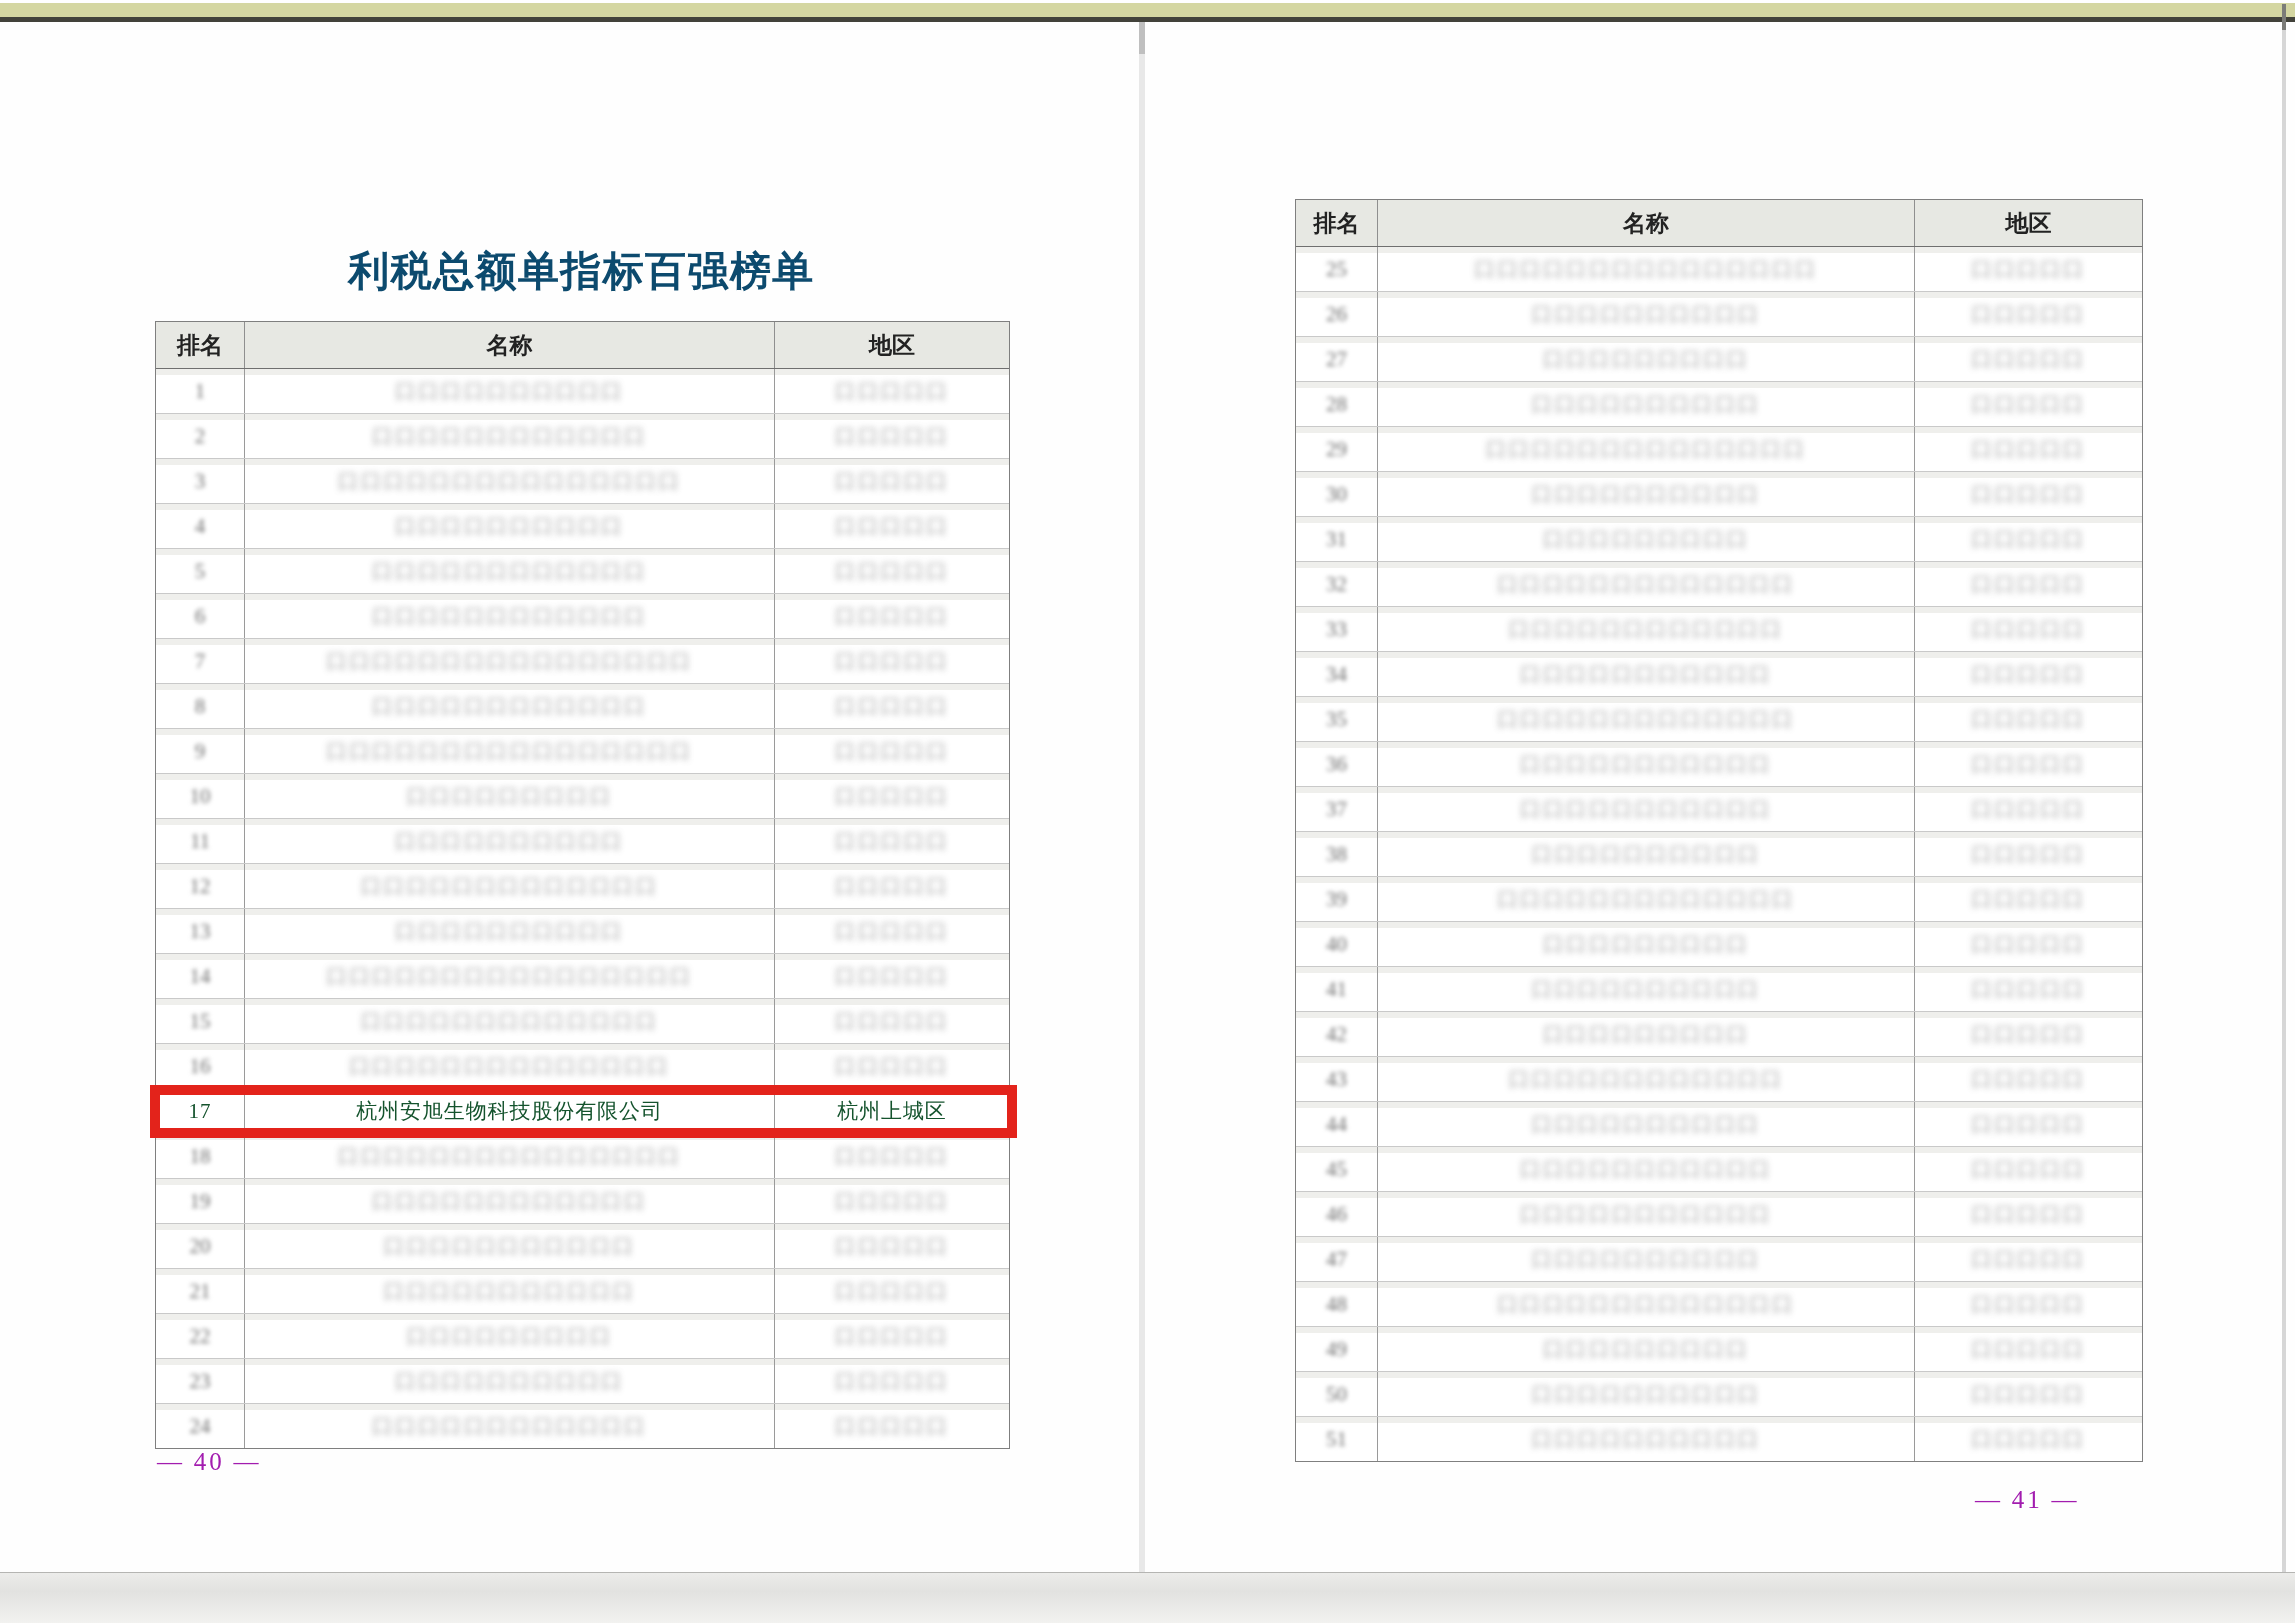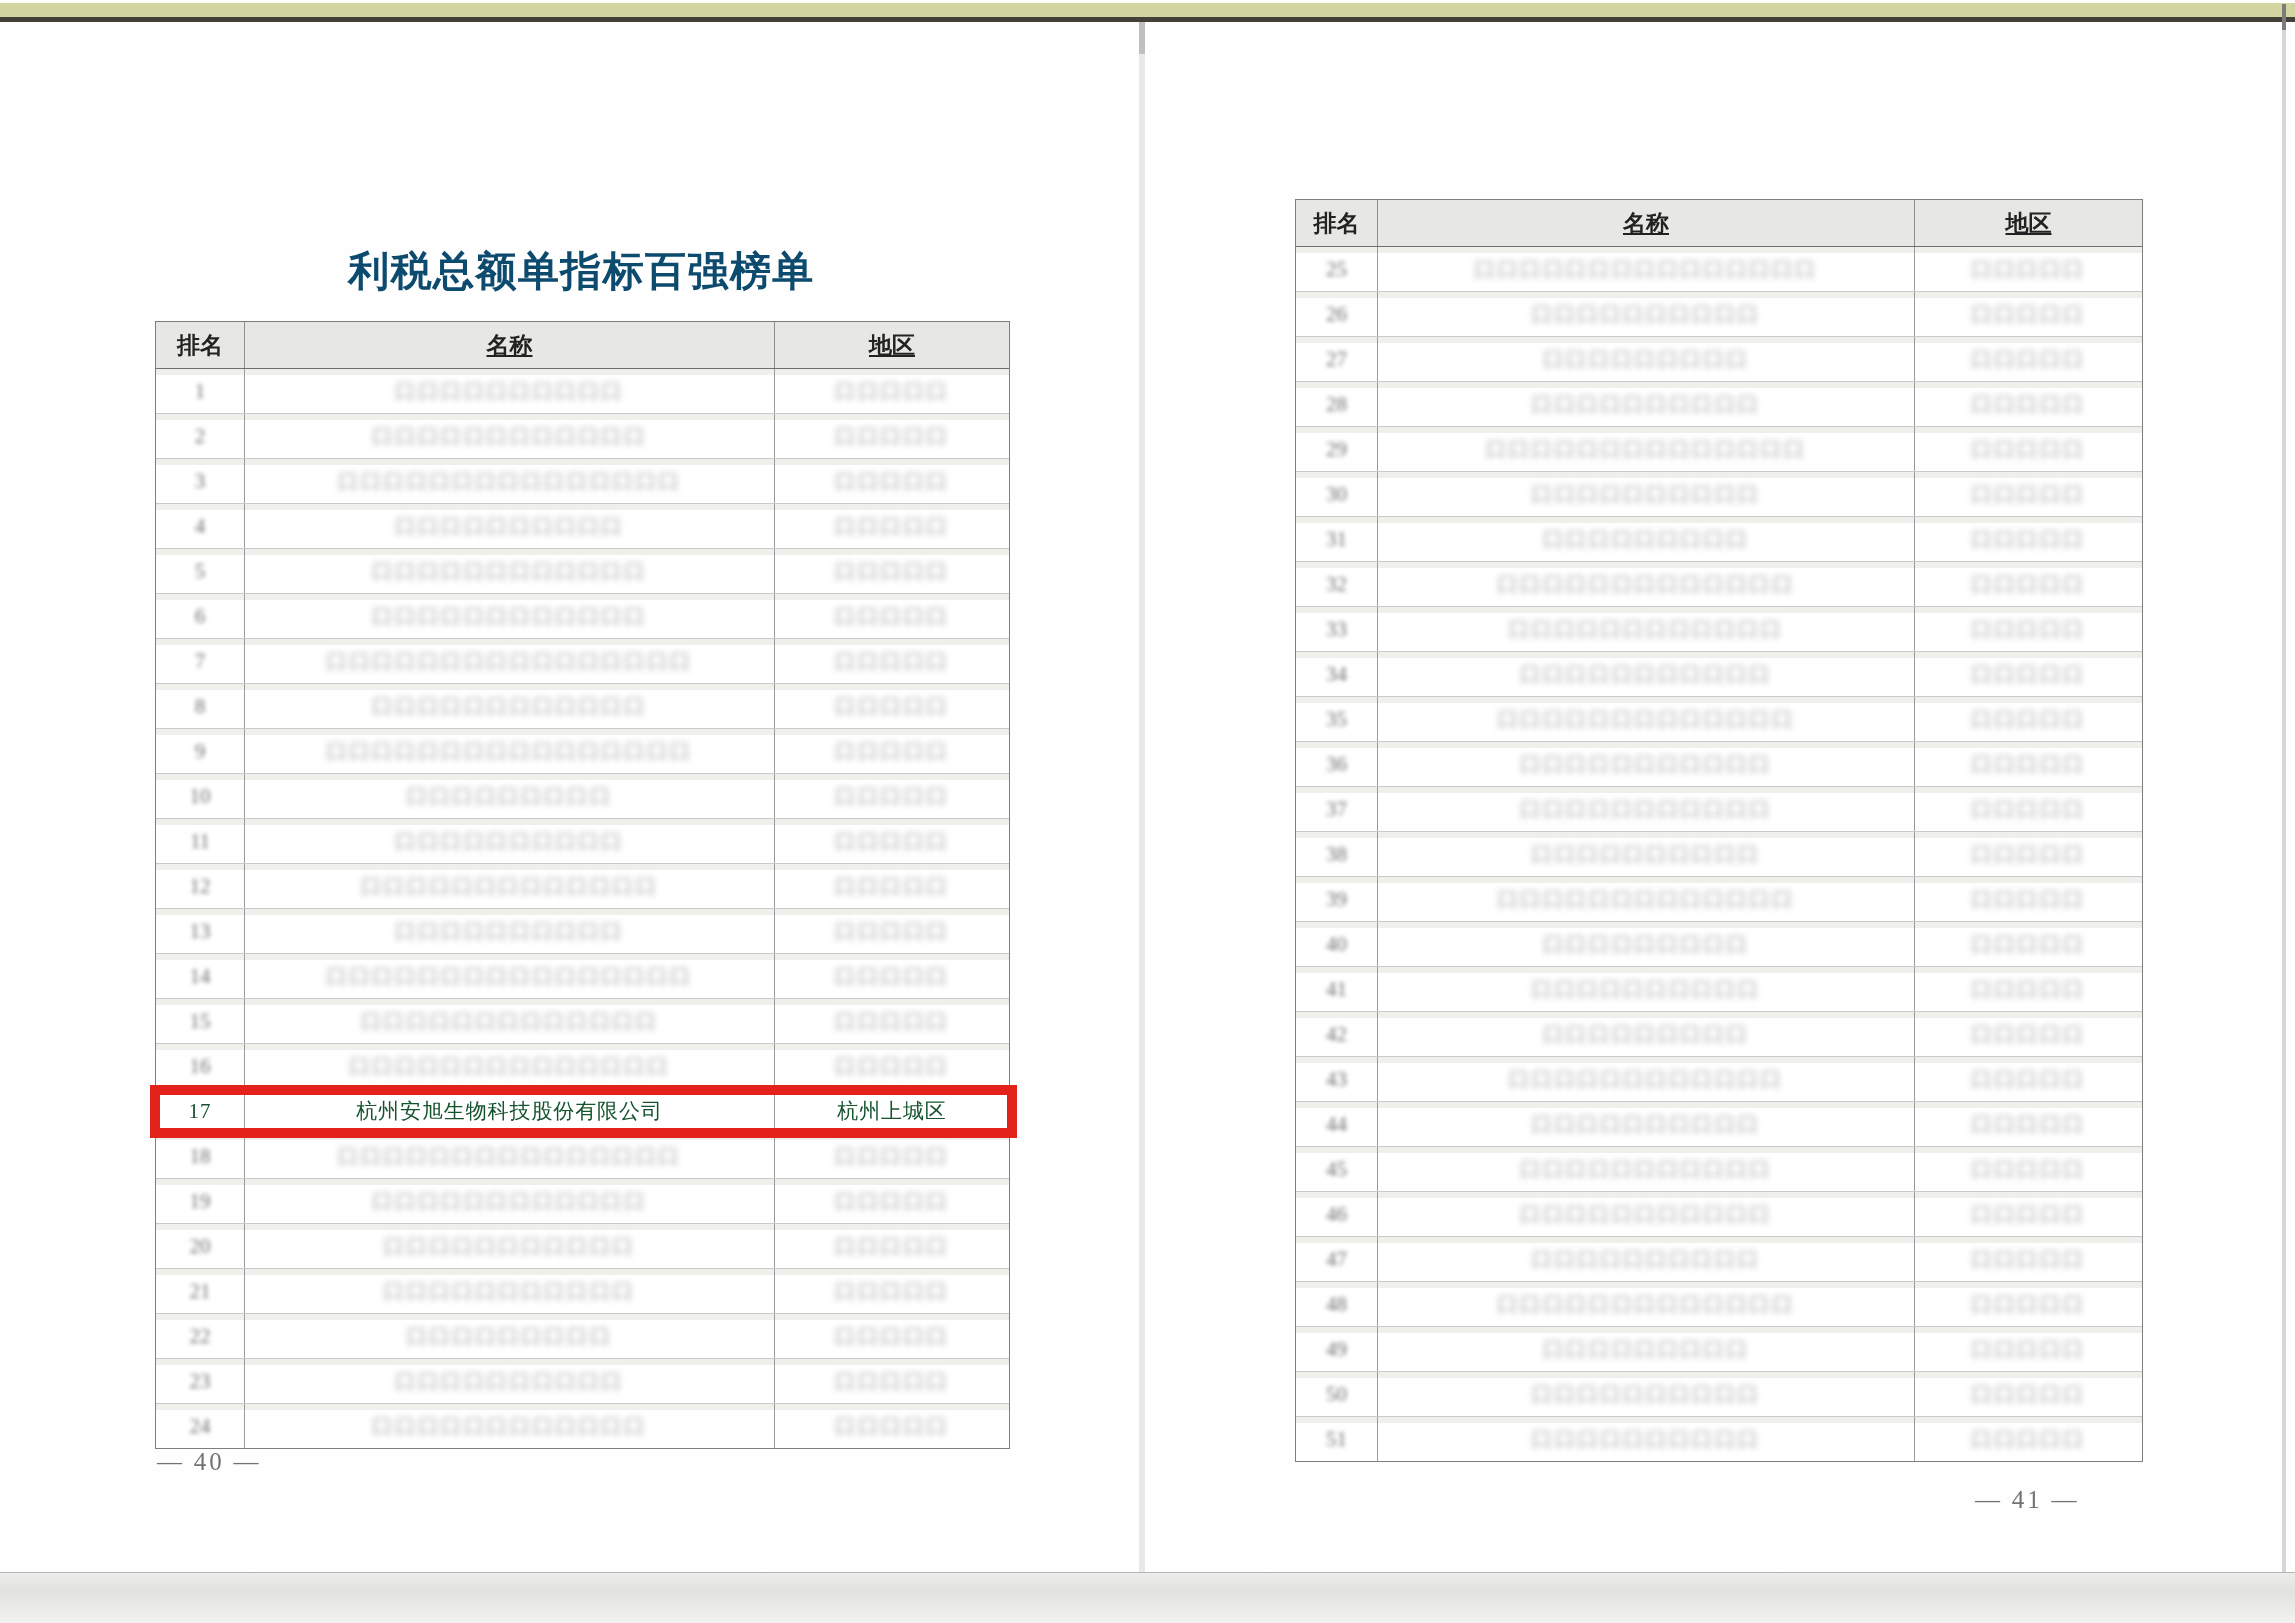--- a/index.html
+++ b/index.html
@@ -16,34 +16,34 @@
     background:linear-gradient(180deg,#bfbfbf 0 32px,#e8e8e8 32px);}
   .page-edge{position:absolute;left:2282px;top:3.7px;width:4.2px;height:1587px;
     background:linear-gradient(180deg,#7c7c78 0 25.5px,#d6d6d6 25.5px);}
   .bottom-shadow{position:absolute;left:0;top:1572px;width:2295px;height:51px;
     border-top:1.9px solid #b5b5b2;
     background:linear-gradient(180deg,#ececea 0,#e2e2e0 35%,#f2f2f0 100%);}
   
   .page{position:absolute;inset:0;}
   .title{position:absolute;left:155px;top:244px;width:853px;margin:0;
     text-align:center;font-size:41px;font-weight:700;letter-spacing:1.4px;color:#0c4a6e;}
-  .pagenum{position:absolute;font-size:25px;letter-spacing:2.8px;color:#737373;}
+  .pagenum{position:absolute;font-size:25px;letter-spacing:2.8px;color:#a21caf;}
   .pn-left{left:157px;top:1448px;}
   .pn-right{left:1975px;top:1486px;}
   
   .table{position:absolute;border:1.4px solid var(--c-border,#7f7f7f);background:#fff;}
   .t-left{left:155px;top:321px;width:853px;}
   .t-right{left:1295px;top:199px;width:846px;}
   .thead,.tr{display:grid;}
   .t-left .thead,.t-left .tr{grid-template-columns:88px 530px 235px;}
   .t-right .thead,.t-right .tr{grid-template-columns:81px 537px 228px;}
   .thead{height:46px;background:var(--c-headbg,#e7e8e3);border-bottom:1.9px solid #6f6f6f;}
   .th{display:flex;align-items:center;justify-content:center;
     font-size:23px;font-weight:700;color:#222;}
-  .th + .th{border-left:0.9px solid #8f8f8f;text-decoration:underline;}
+  .th + .th{border-left:0.9px solid #8f8f8f;}
   .tr{height:44px;background:linear-gradient(180deg,#efefec 0 5.6px,#ffffff 5.6px);}
   .tr + .tr{border-top:0.9px solid #c9c9c9;}
   .td{display:flex;align-items:center;justify-content:center;
     font-size:21px;overflow:hidden;white-space:nowrap;}
   .td + .td{border-left:0.9px solid #9a9a9a;}
   .fuzz{filter:blur(3.2px);color:var(--c-fuzz,#8a8a8a);letter-spacing:1.9px;opacity:.8;}
   .fuzz-rank{filter:blur(1.9px);color:#6e6e6e;}
   .tr.highlight{position:relative;z-index:5;background:#fff;}
   .tr.highlight .td{font-weight:400;color:#14532d;letter-spacing:0.9px;}
   .tr.highlight::after{content:"";position:absolute;top:-3.7px;bottom:-4.6px;left:-6.5px;right:-8.3px;

